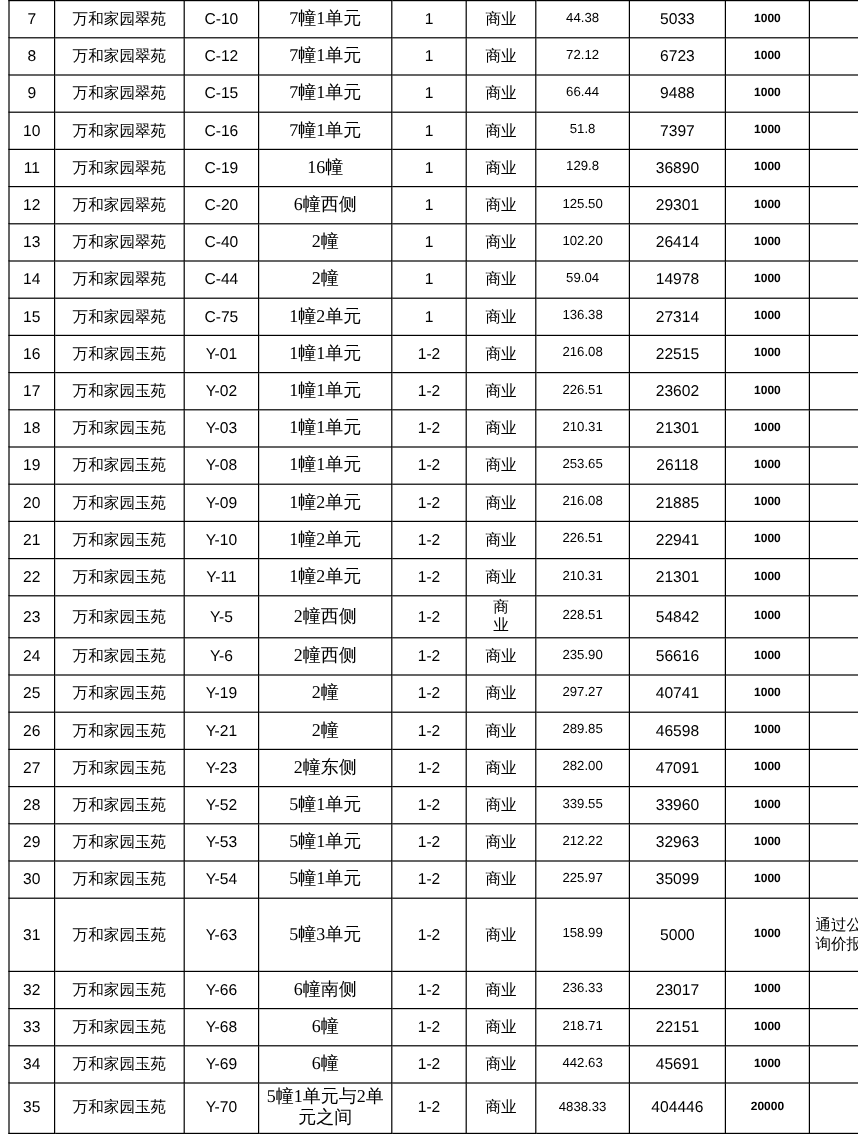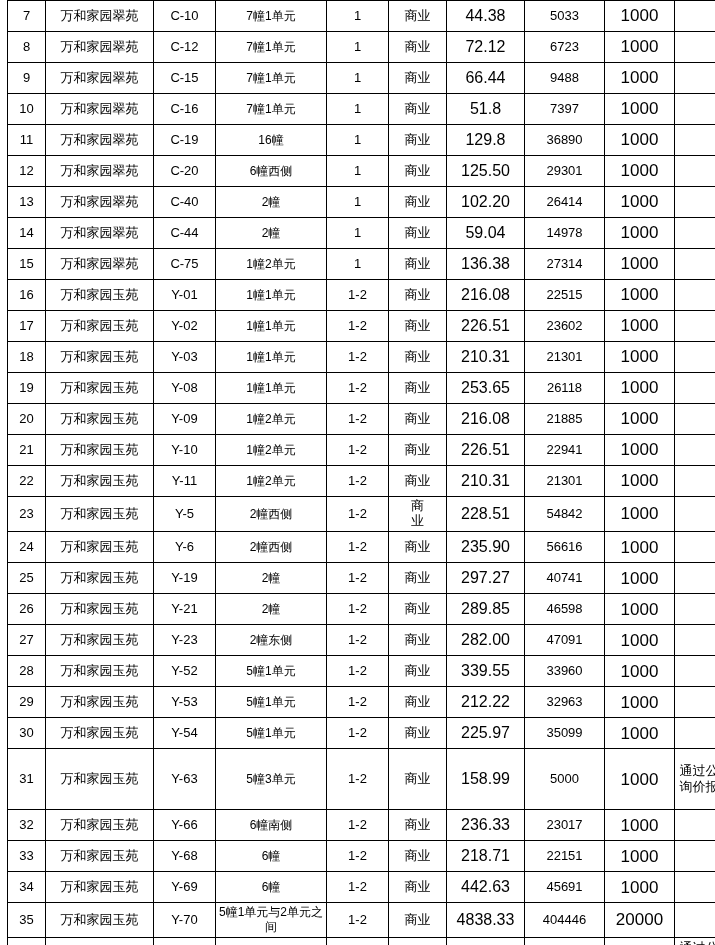--- a/index.html
+++ b/index.html
@@ -43,26 +43,26 @@
   col.c-floor  { width: 62px; }
   col.c-use    { width: 58px; }
   col.c-area   { width: 78px; }
   col.c-amount { width: 80px; }
   col.c-price  { width: 70px; }
   col.c-note   { width: 62px; }
 
   td.cell-no     { font-size: 13px; }
   td.cell-proj   { font-size: 13px; }
   td.cell-code   { font-size: 13px; margin-top: 36px; }
-  td.cell-loc    { font-size: 12px; }
+  td.cell-loc    { font-size: 15px; font-family: Liberation Serif, serif; }
   td.cell-floor  { font-size: 13px; }
   td.cell-use    { font-size: 13px; margin-top: 40px; }
-  td.cell-area   { font-size: 16px; margin-top: 28px; }
+  td.cell-area   { font-size: 11px; margin-top: 28px; }
   td.cell-amount { font-size: 13px; }
-  td.cell-price  { font-size: 17px; }
+  td.cell-price  { font-size: 10px; font-weight: bold; }
   td.cell-note   { font-size: 13px; }
 
   tr.row-tall td { height: 28px; }
   tr.row-std td  { height: 26px; }
   tr.row-xtall td { height: 56px; }
 
   .narrow-use {
     display: inline-block;
     width: 22px;
     line-height: 1.15;

